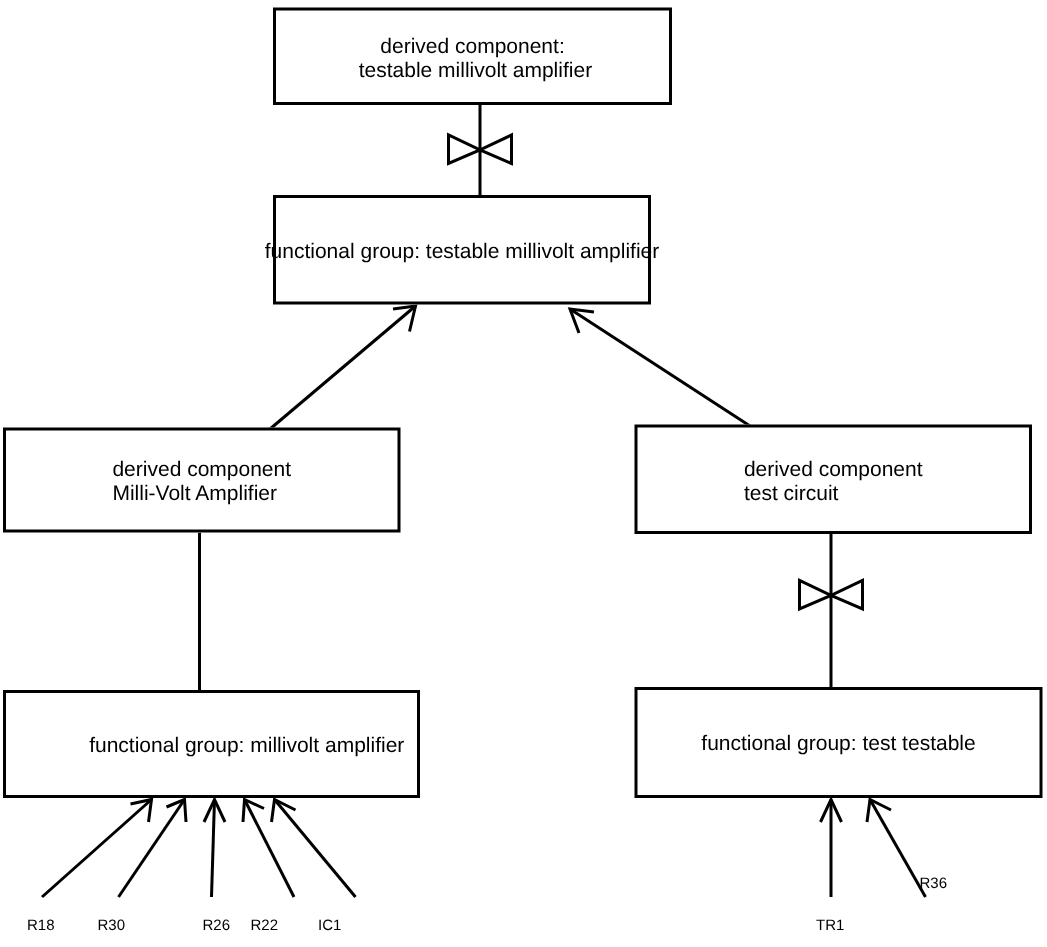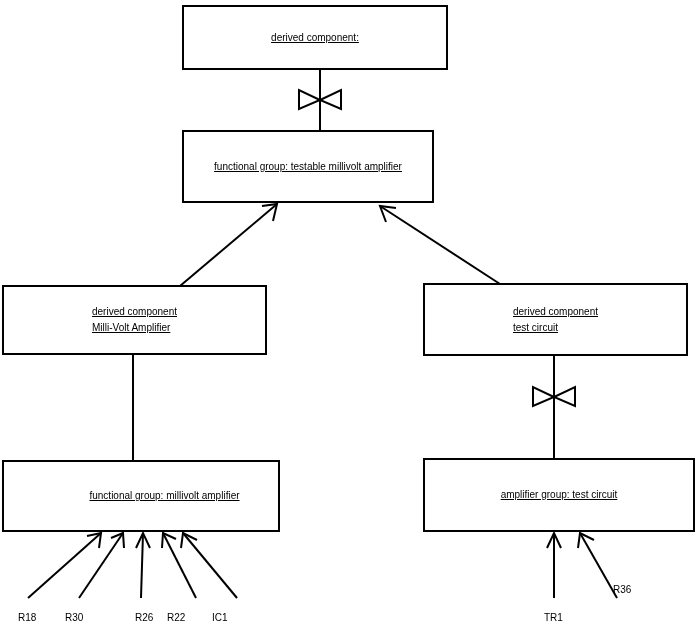--- a/index.html
+++ b/index.html
@@ -29,26 +29,25 @@
     position: absolute;
     box-sizing: border-box;
     border: 2px solid #000000;
     background: #ffffff;
     display: flex;
     align-items: center;
     justify-content: center;
   }
   .node-label {
     font-family: "Liberation Sans", sans-serif;
-    font-size: 10px;
+    font-size: 14px;
     line-height: 16px;
     color: #000000;
     white-space: pre;
     text-align: left;
-    text-decoration: underline;
   }
   .node-label.centered {
     text-align: center;
   }
   .leaf-label {
     position: absolute;
     font-family: "Liberation Sans", sans-serif;
     font-size: 10px;
     color: #000000;
     white-space: pre;
@@ -106,41 +105,41 @@
     <g stroke="#000000" stroke-width="2" fill="none" stroke-linecap="butt">
       <line x1="554" y1="598" x2="554" y2="533"></line>
       <polyline points="547,548 554,533 561,548"></polyline>
 
       <line x1="617" y1="598" x2="580" y2="533"></line>
       <polyline points="578,548 580,533 594,540"></polyline>
     </g>
   </svg>
 
   <div class="node-box" style="left:182px; top:5px; width:266px; height:65px;">
-    <div class="node-label centered"><span>derived component:</span><br></div>
+    <div class="node-label centered"><span>derived component:</span><br><span> testable millivolt amplifier</span></div>
   </div>
 
   <div class="node-box" style="left:182px; top:130px; width:252px; height:73px;">
     <div class="node-label centered"><span>functional group: testable millivolt amplifier</span></div>
   </div>
 
   <div class="node-box" style="left:2px; top:285px; width:265px; height:70px;">
     <div class="node-label"><span>derived component</span><br><span>Milli-Volt Amplifier</span></div>
   </div>
 
   <div class="node-box" style="left:423px; top:283px; width:265px; height:73px;">
     <div class="node-label"><span>derived component</span><br><span>test circuit</span></div>
   </div>
 
   <div class="node-box" style="left:2px; top:460px; width:278px; height:72px;padding-left:47px;">
     <div class="node-label centered"><span>functional group: millivolt amplifier</span></div>
   </div>
 
   <div class="node-box" style="left:423px; top:458px; width:272px; height:74px;">
-    <div class="node-label centered"><span>amplifier group: test circuit</span></div>
+    <div class="node-label centered"><span>functional group: test testable</span></div>
   </div>
 
   <div class="leaf-label" style="left:18px; top:612px;">R18</div>
   <div class="leaf-label" style="left:65px; top:612px;">R30</div>
   <div class="leaf-label" style="left:135px; top:612px;">R26</div>
   <div class="leaf-label" style="left:167px; top:612px;">R22</div>
   <div class="leaf-label" style="left:212px; top:612px;">IC1</div>
   <div class="leaf-label" style="left:544px; top:612px;">TR1</div>
   <div class="leaf-label" style="left:613px; top:584px;">R36</div>
 

